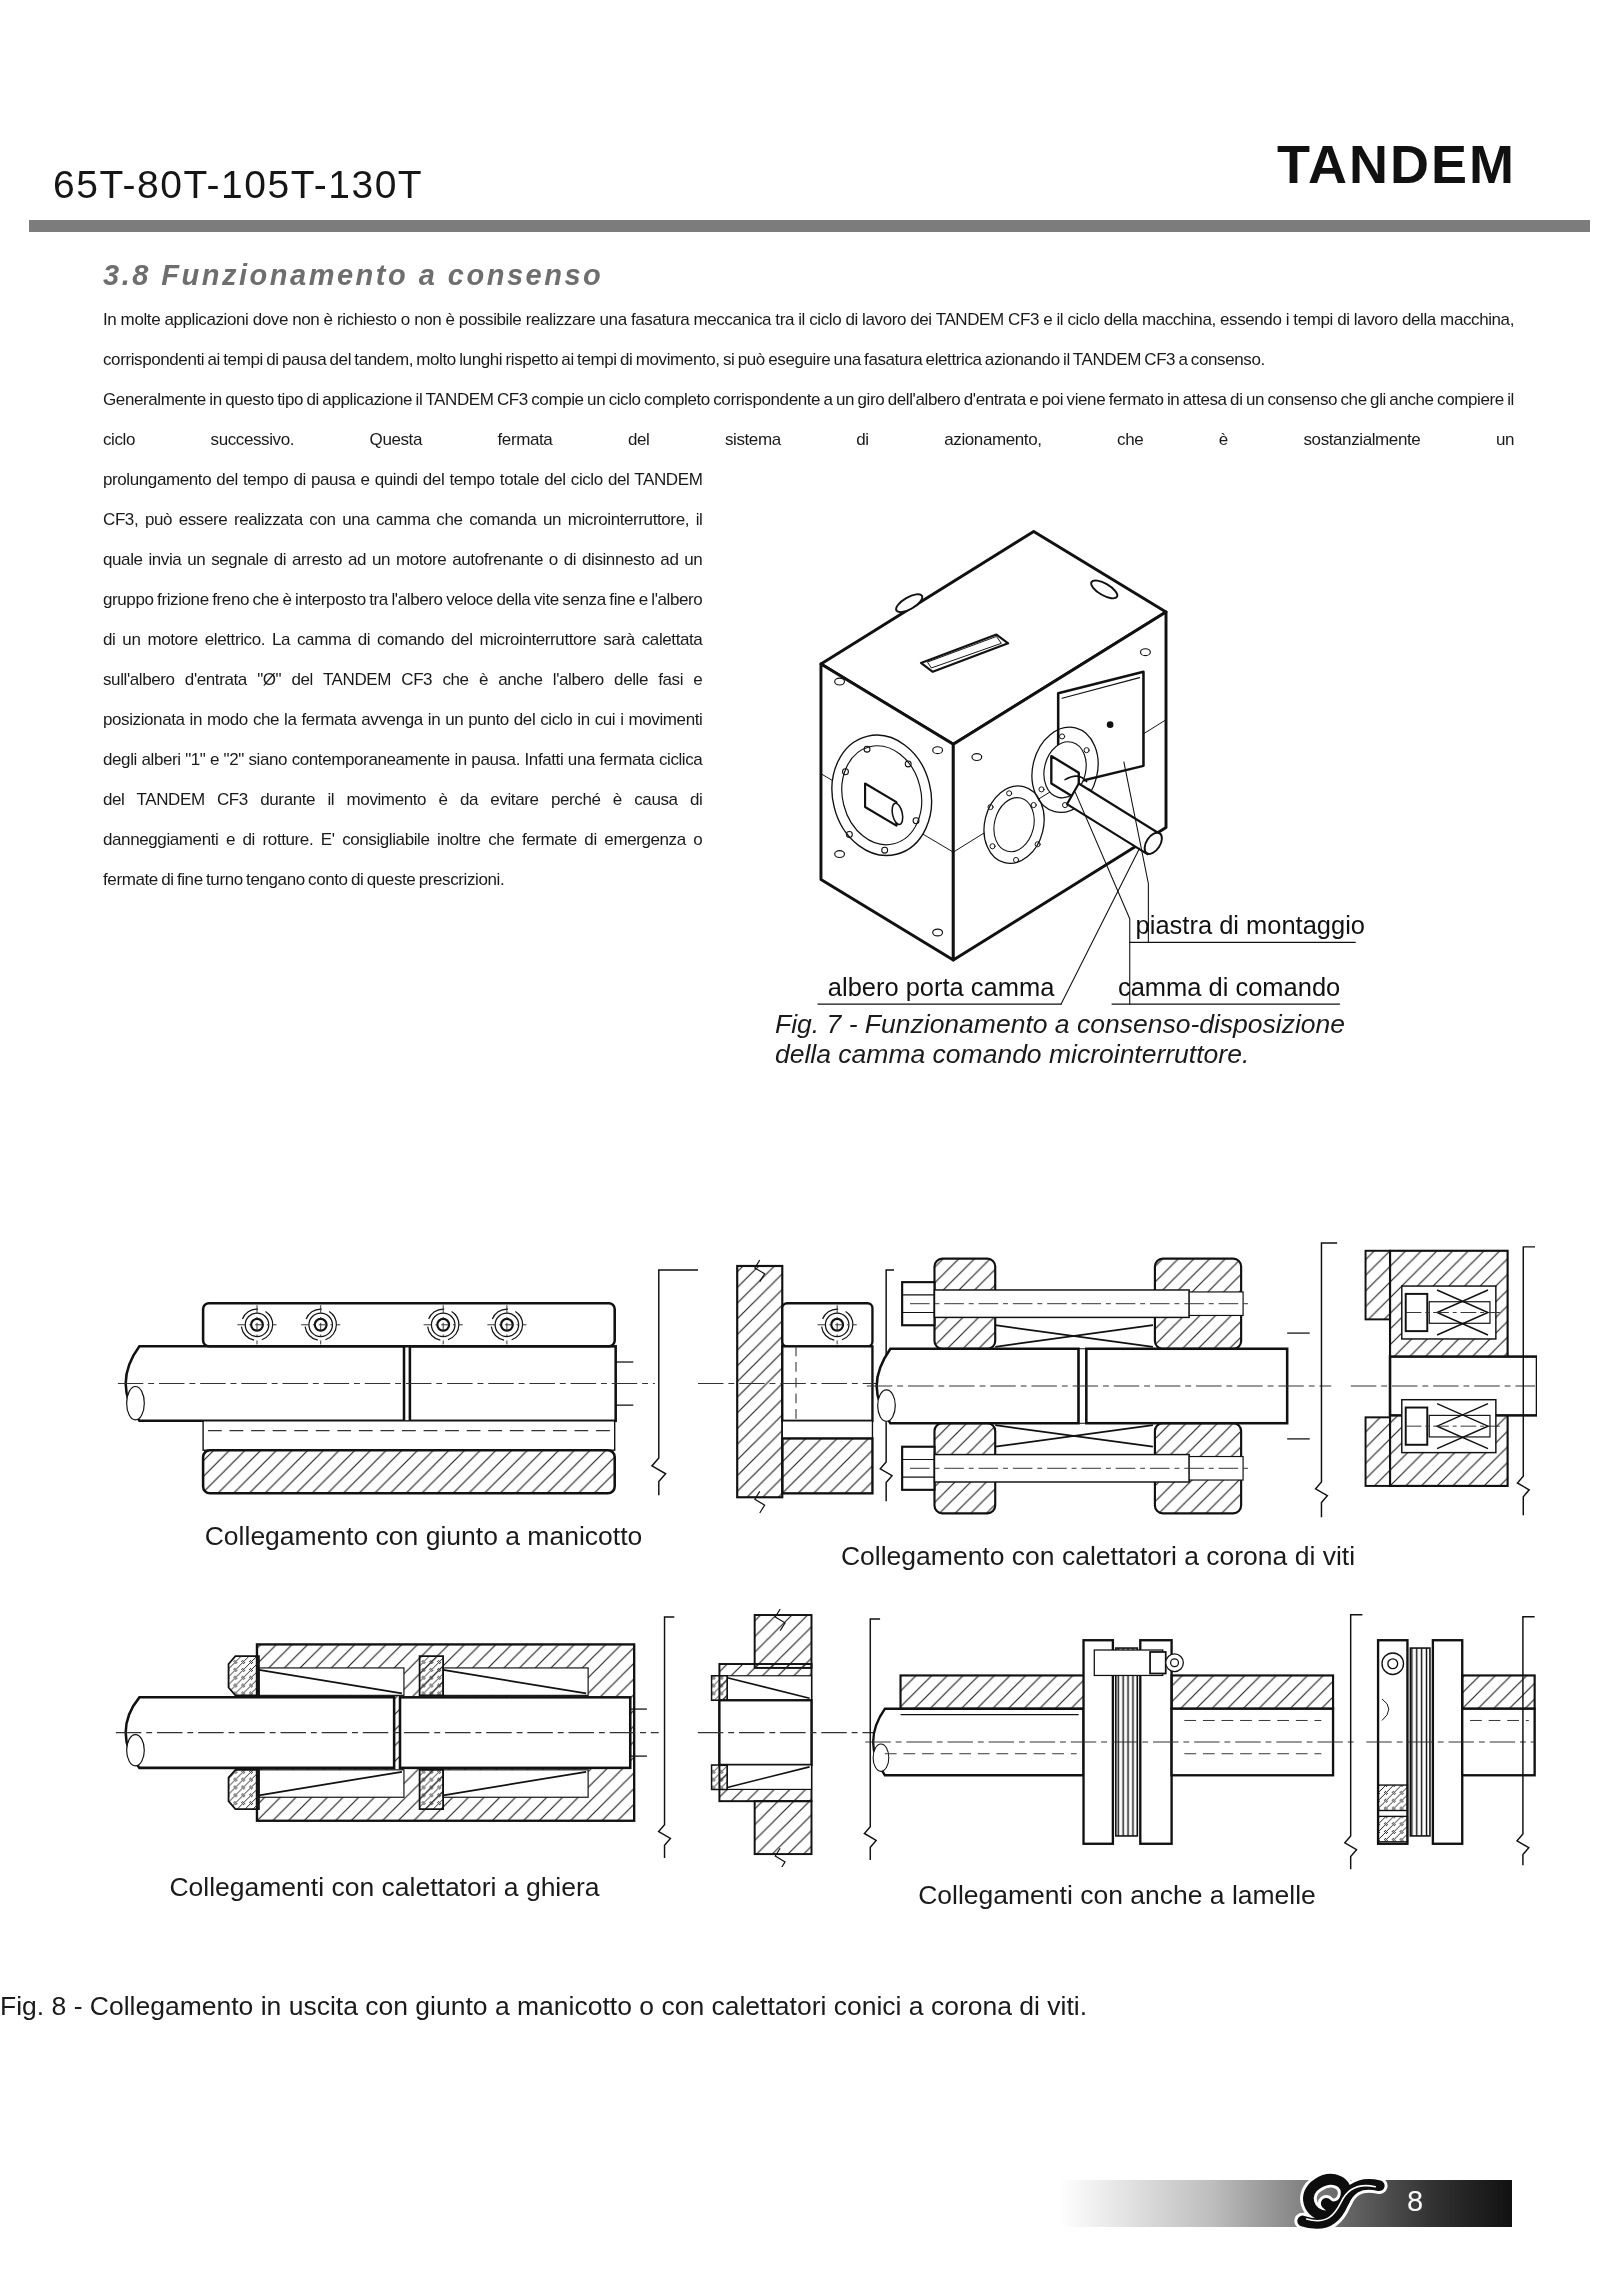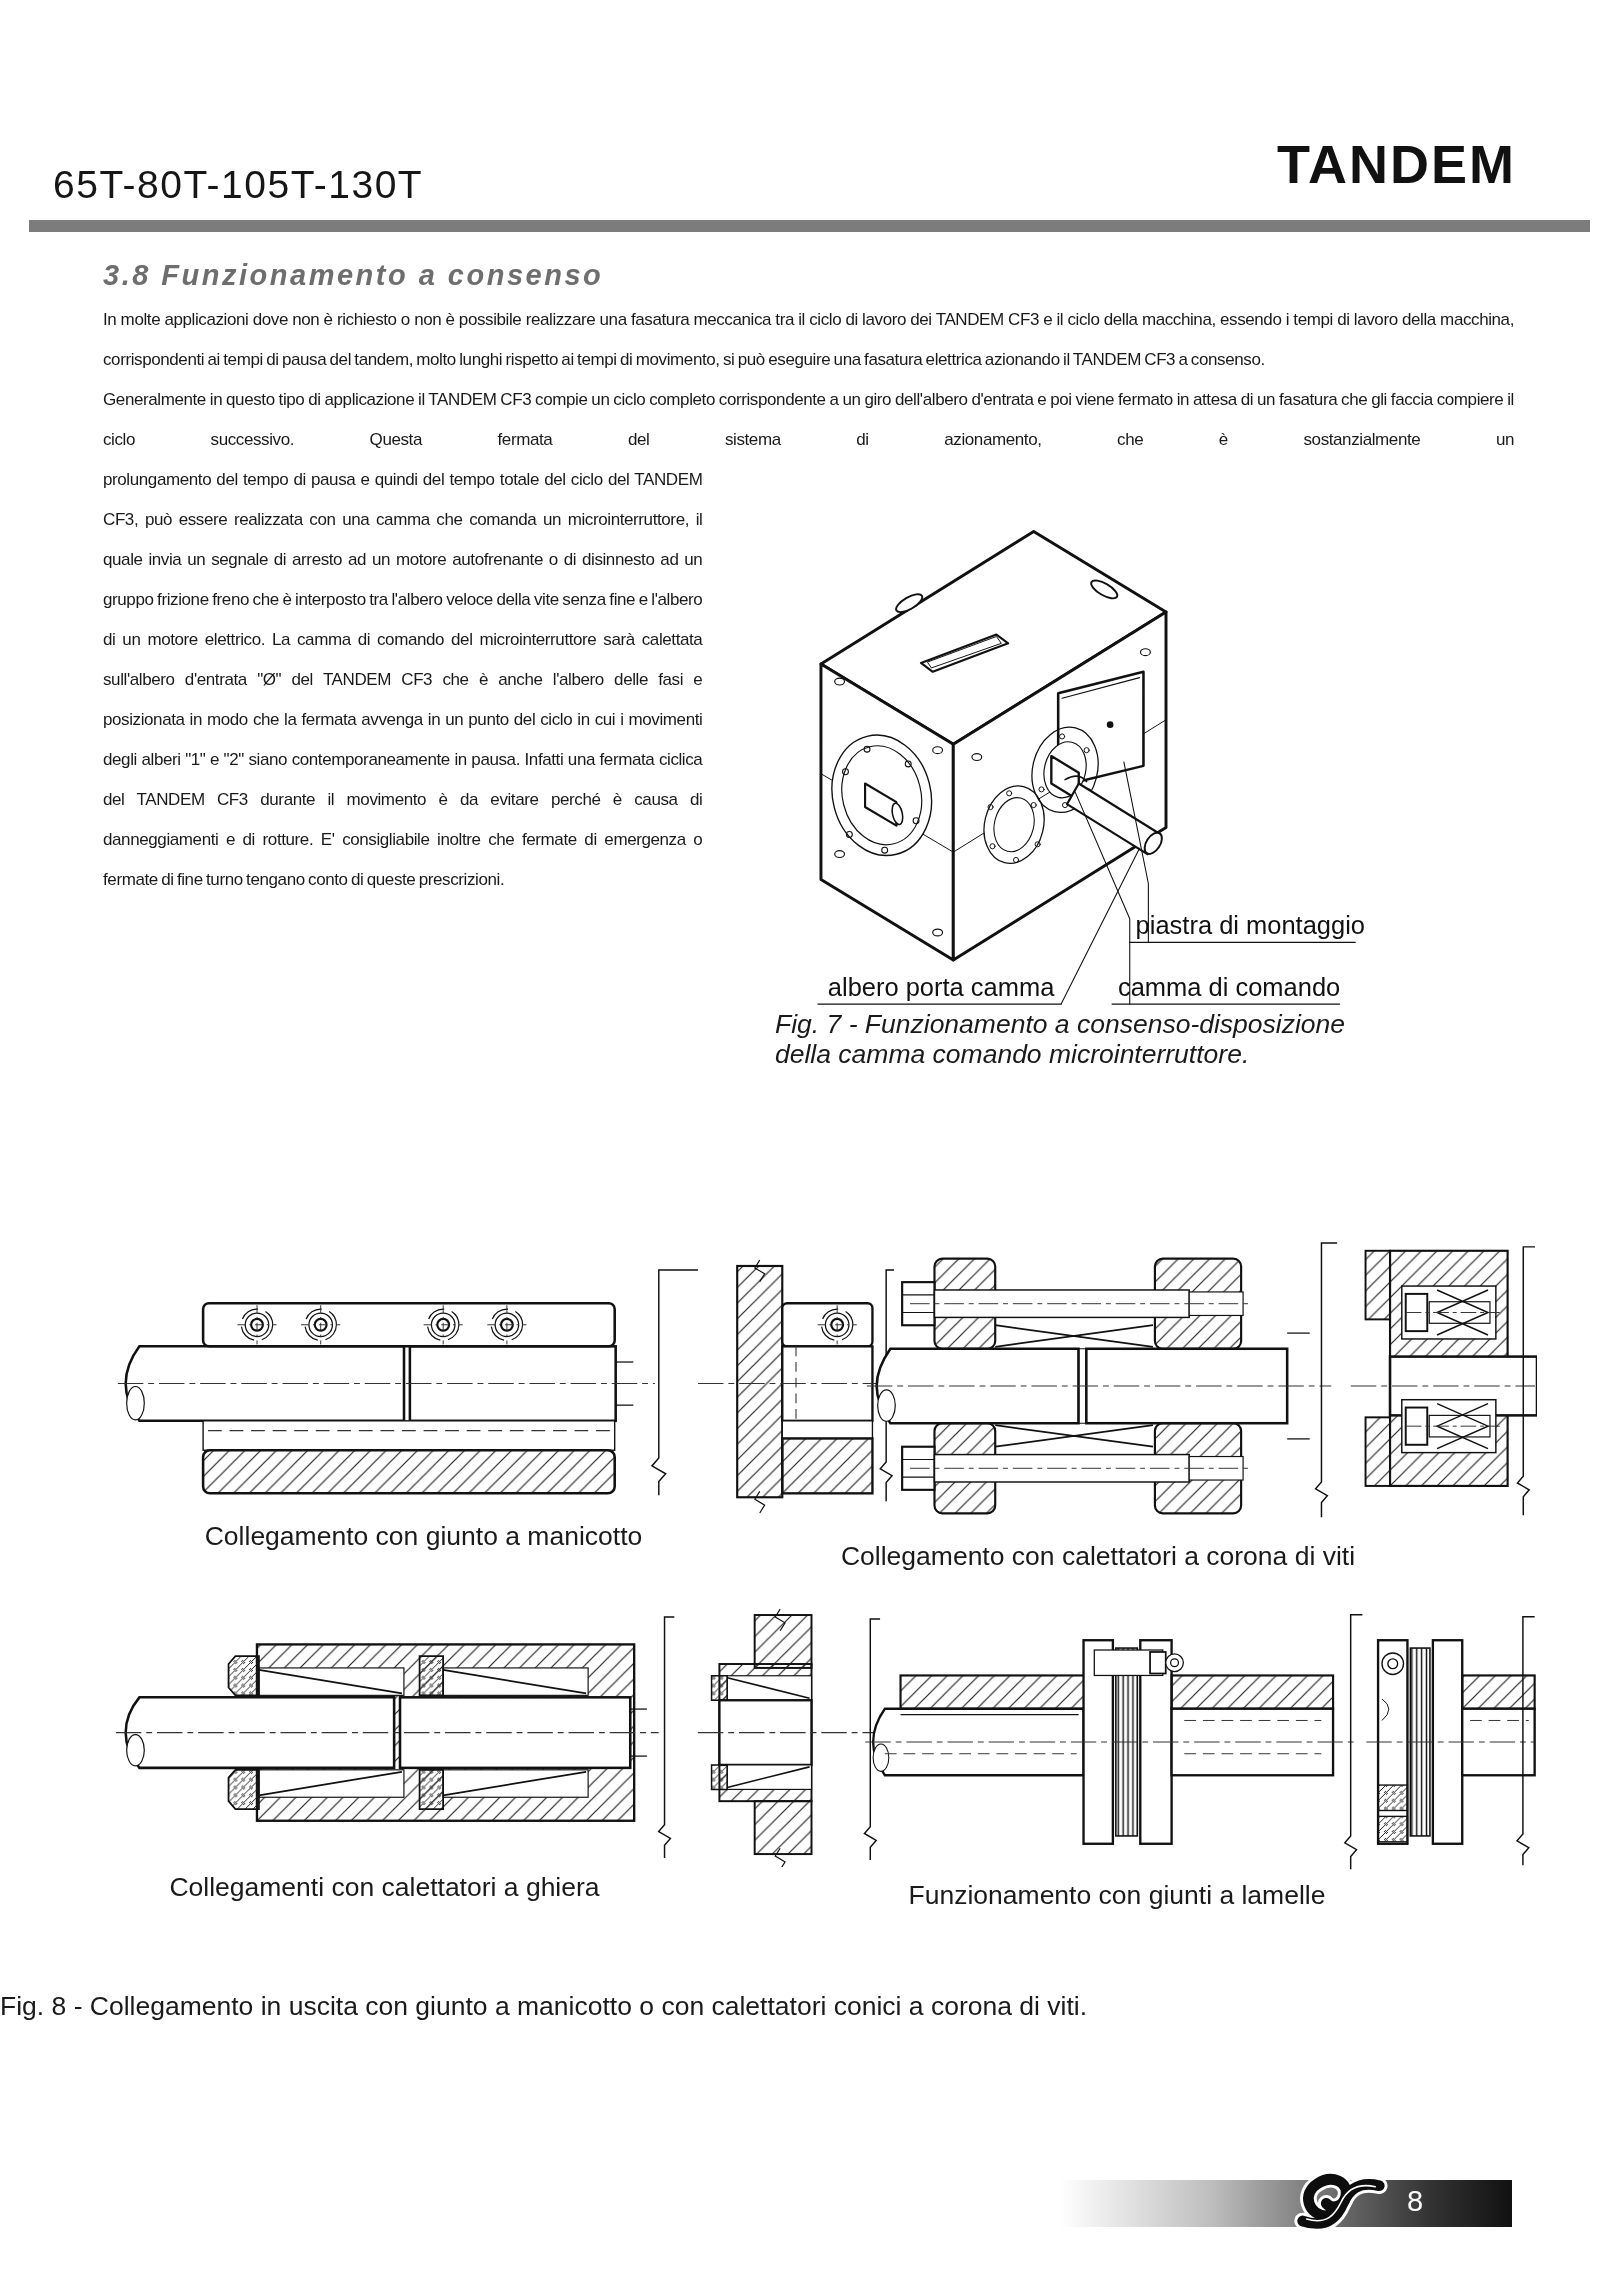--- a/index.html
+++ b/index.html
@@ -57,21 +57,21 @@
   </defs>
 </svg>
 
 <div class="abs" id="models">65T-80T-105T-130T</div>
 <div class="abs" id="brand">TANDEM</div>
 <div class="abs" id="hrule"></div>
 
 <div class="abs" id="textcol">
   <h2 id="sec-title">3.8 Funzionamento a consenso</h2>
   <p class="para">In molte applicazioni dove non è richiesto o non è possibile realizzare una fasatura meccanica tra il ciclo di lavoro dei TANDEM CF3 e il ciclo della macchina, essendo i tempi di lavoro della macchina, corrispondenti ai tempi di pausa del tandem, molto lunghi rispetto ai tempi di movimento, si può eseguire una fasatura elettrica azionando il TANDEM CF3 a consenso.</p>
-  <p class="para force-just">Generalmente in questo tipo di applicazione il TANDEM CF3 compie un ciclo completo corrispondente a un giro dell'albero d'entrata e poi viene fermato in attesa di un fasatura che gli faccia compiere il ciclo successivo. Questa fermata del sistema di azionamento, che è sostanzialmente un</p>
+  <p class="para force-just">Generalmente in questo tipo di applicazione il TANDEM CF3 compie un ciclo completo corrispondente a un giro dell'albero d'entrata e poi viene fermato in attesa di un consenso che gli anche compiere il ciclo successivo. Questa fermata del sistema di azionamento, che è sostanzialmente un</p>
 
   <div id="fig7-float">
     <svg width="794" height="549" viewBox="0 0 810 560">
       <g stroke-linejoin="round" stroke-linecap="round">
 
         <path d="M103,208 L320,73 L455,155 L238,290 Z" fill="#fff" stroke="#111" stroke-width="3"></path>
         <path d="M103,208 L238,290 L238,510 L103,428 Z" fill="#fff" stroke="#111" stroke-width="3"></path>
         <path d="M238,290 L455,155 L455,375 L238,510 Z" fill="#fff" stroke="#111" stroke-width="3"></path>
 
         <path d="M103,320 L238,400" stroke="#111" stroke-width="1" fill="none"></path>
@@ -307,21 +307,21 @@
     <rect x="528" y="216" width="30" height="26" fill="url(#h2)" stroke="#111" stroke-width="1.4"></rect>
     <path d="M532,96 q14,10 0,22" fill="none" stroke="#111" stroke-width="1"></path>
     <rect x="561" y="44" width="20" height="192" fill="url(#lam)" stroke="#111" stroke-width="1.6"></rect>
     <rect x="584" y="36" width="30" height="208" fill="#fff" stroke="#111" stroke-width="2.4"></rect>
     <rect x="614" y="72" width="74" height="34" fill="url(#h1)" stroke="#111" stroke-width="2.2"></rect>
     <rect x="614" y="106" width="74" height="68" fill="#fff" stroke="#111" stroke-width="2.4"></rect>
     <line x1="622" y1="118" x2="682" y2="118" stroke="#333" stroke-width="1" stroke-dasharray="12 7"></line>
     <path d="M516,140 H688" stroke="#333" stroke-width="1.1" stroke-dasharray="26 5 6 5" fill="none"></path>
     <path d="M688,12 H676 V234 l-6,7 12,7 -6,7 V266" fill="none" stroke="#111" stroke-width="1.5"></path>
   </svg>
-  <div class="panelcap" style="left:833px;top:655px;width:568px">Funzionamento con giunti a lamelle</div>
+  <div class="panelcap" style="left:833px;top:655px;width:568px">Collegamenti con anche a lamelle</div>
 
   <div id="fig8-caption">Fig. 8 - Collegamento in uscita con giunto a manicotto o con calettatori conici a corona di viti.</div>
 </div>
 
 <div class="abs" id="footbar"></div>
 <svg class="abs" id="footlogo" viewBox="0 0 104 74">
   <g fill="none" stroke-linecap="round">
     <path d="M40,57 C20,56 14,34 30,24 C45,14 62,22 59,37 C57,47 45,51 39,44" stroke="#ffffff" stroke-width="17"></path>
     <path d="M15,62 C40,70 50,58 56,44 C62,30 72,21 93,26" stroke="#ffffff" stroke-width="17"></path>
     <path d="M40,57 C20,56 14,34 30,24 C45,14 62,22 59,37 C57,47 45,51 39,44" stroke="#0d0d0d" stroke-width="11"></path>

